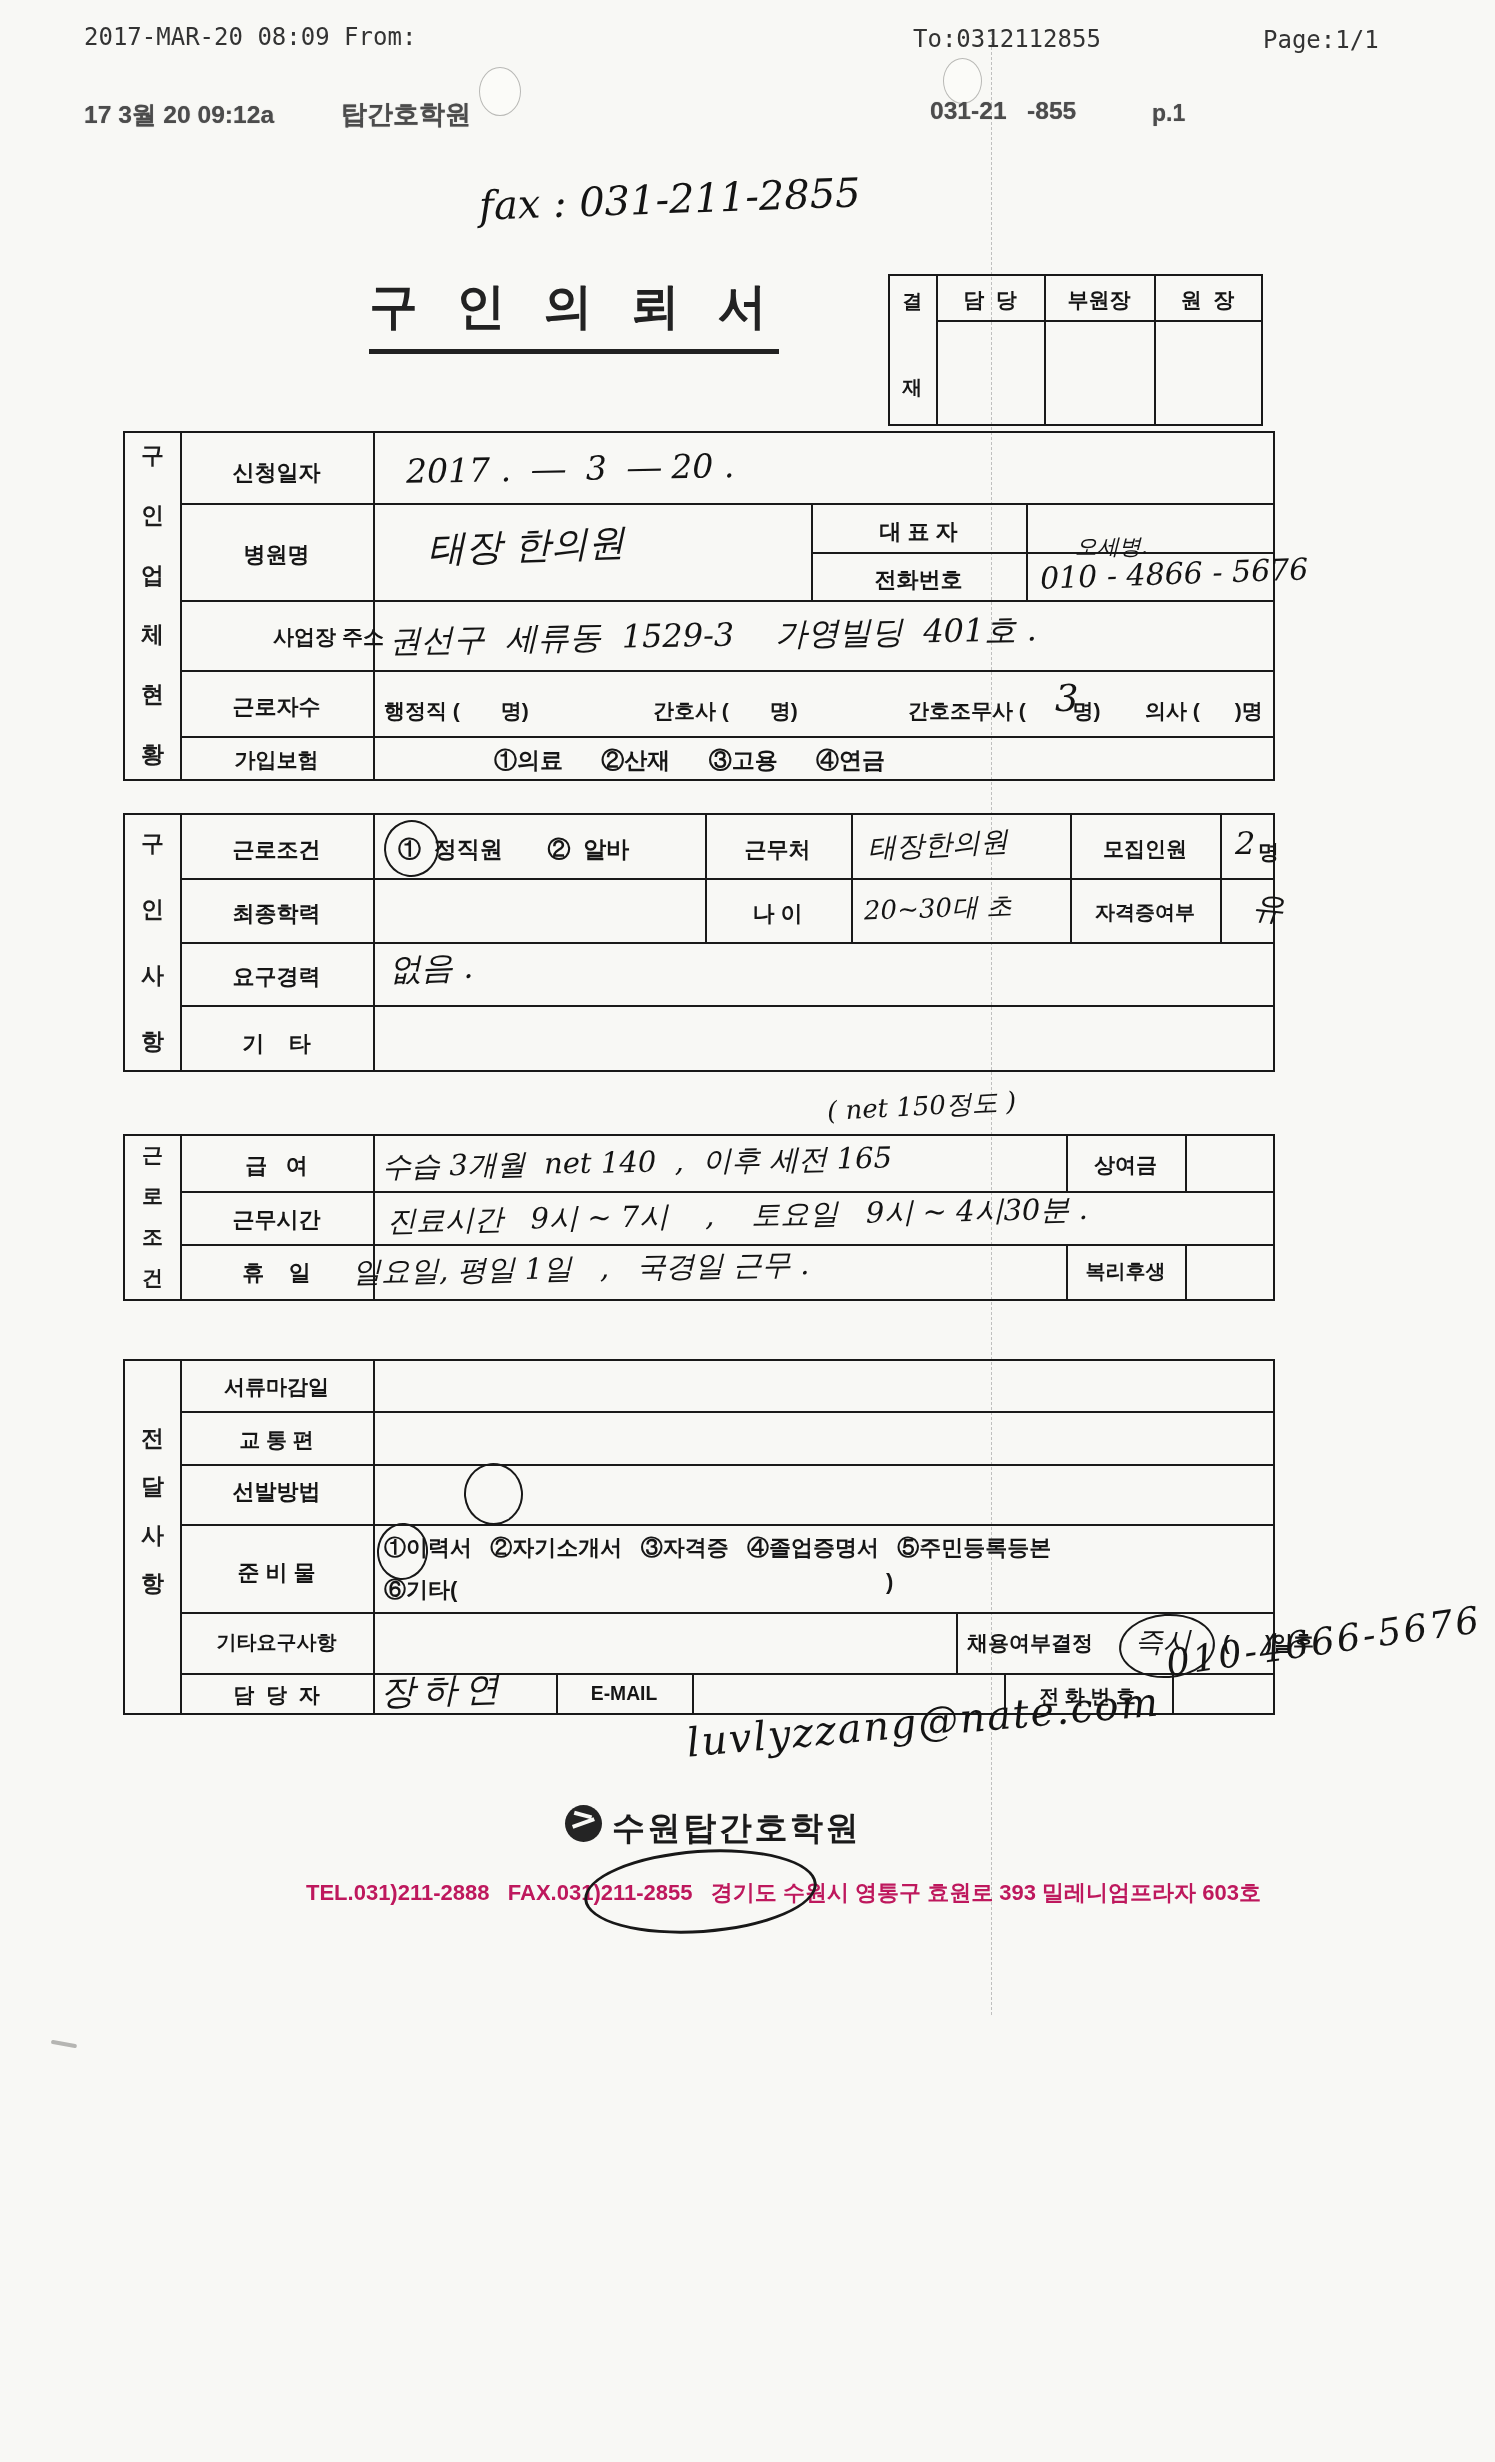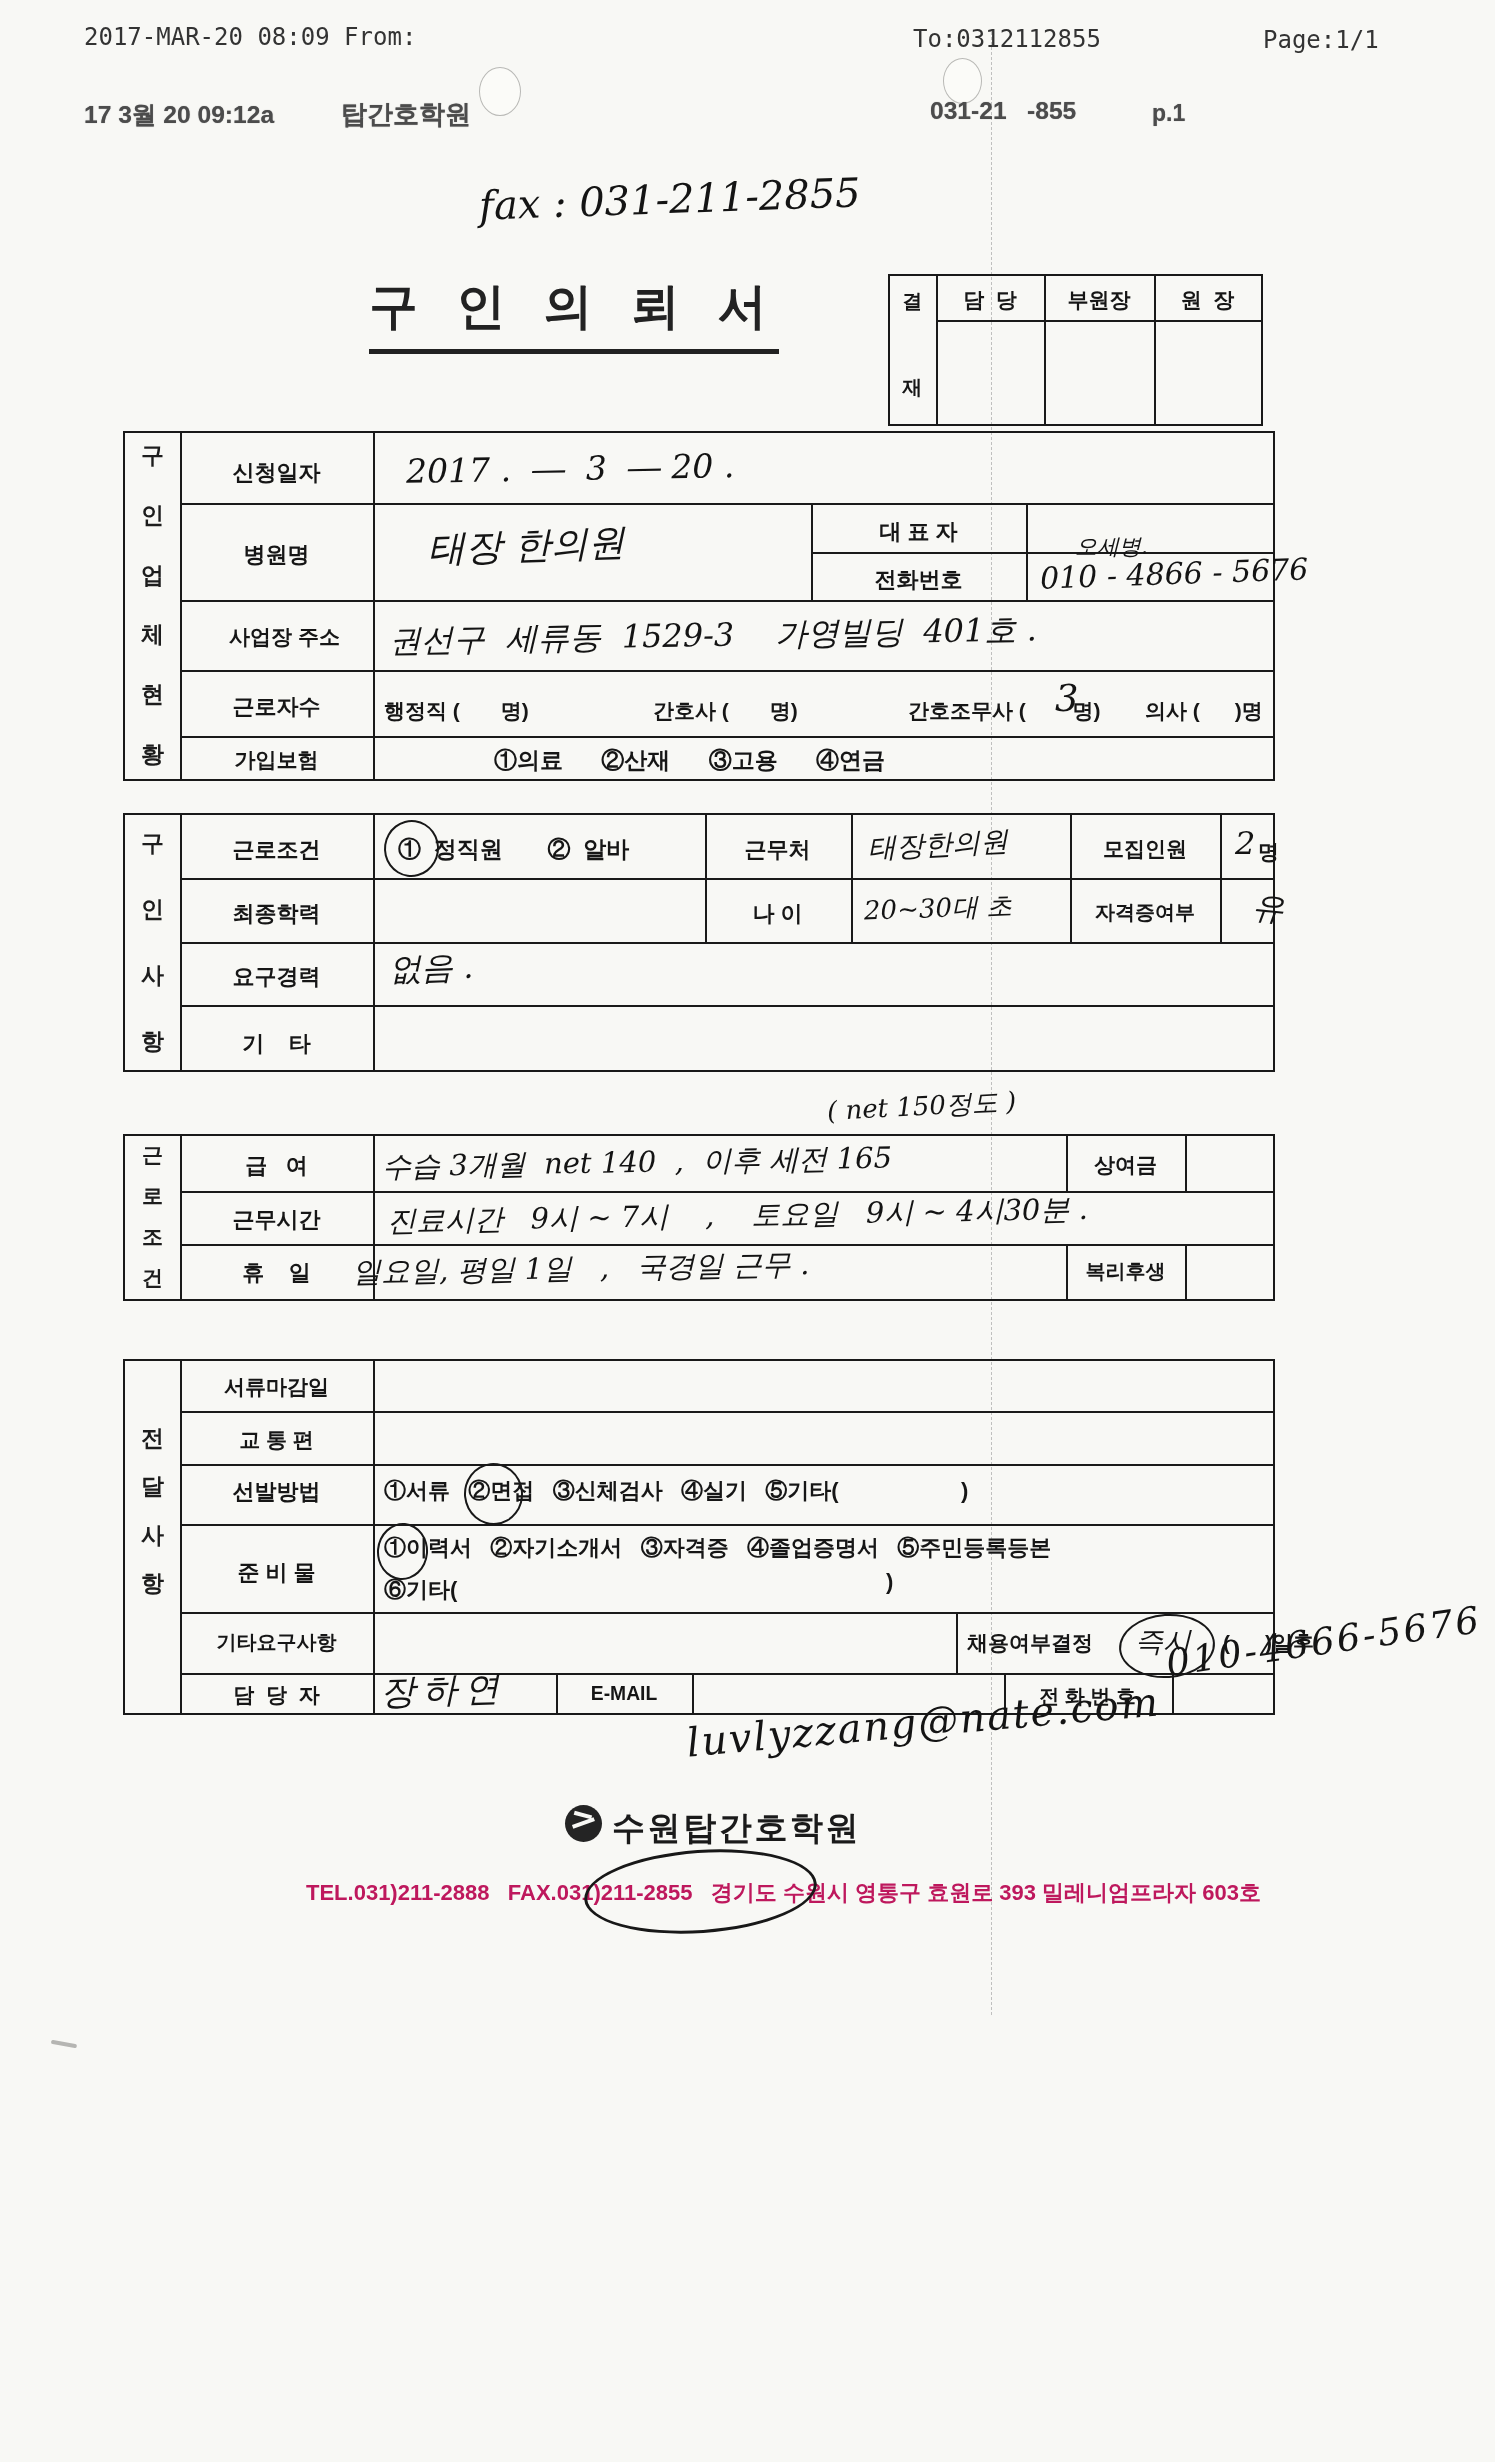--- a/index.html
+++ b/index.html
@@ -68,21 +68,21 @@
     <div class="side" style="left:0;top:7px;width:55px;height:330px;font-size:23px;">
       <span>구</span>
         <span>인</span>
         <span>업</span>
         <span>체</span>
         <span>현</span>
         <span>황</span>
     </div>
     <div class="t lbl cen" style="left:55px;width:193px;top:24.6px;font-size:22px;">신청일자</div>
     <div class="t lbl cen" style="left:55px;width:193px;top:107px;font-size:22px;">병원명</div>
-    <div class="t lbl cen" style="left:55px;width:209px;top:190px;font-size:21px;">사업장 주소</div>
+    <div class="t lbl cen" style="left:55px;width:209px;top:190px;font-size:21px;padding-left:44px;">사업장 주소</div>
     <div class="t lbl cen" style="left:55px;width:193px;top:259px;font-size:22px;">근로자수</div>
     <div class="t lbl cen" style="left:55px;width:193px;top:313px;font-size:21px;">가입보험</div>
     <div class="t lbl cen" style="left:686px;width:215px;top:84px;font-size:22px;">대 표 자</div>
     <div class="t lbl cen" style="left:686px;width:215px;top:132px;font-size:22px;">전화번호</div>
     <div class="hw" style="left:281px;top:16px;font-size:33px;transform:rotate(-1deg);">2017 .  ―  3  ― 20 .</div>
     <div class="hw" style="left:303px;top:88px;font-size:37px;transform:rotate(-2deg);">태장 한의원</div>
     <div class="hw" style="left:950px;top:68px;font-size:22px;margin-top:31px;">오세병.</div>
     <div class="hw" style="left:915px;top:123px;font-size:30px;transform:rotate(-2deg);">010 - 4866 - 5676</div>
     <div class="hw" style="left:264px;top:181px;font-size:32px;transform:rotate(-1deg);">권선구  세류동  1529-3    가영빌딩  401호 .</div>
     <div class="t lbl" style="left:259px;top:264px;font-size:21px;">행정직 (       명)</div>
@@ -169,21 +169,20 @@
     <div class="vl" style="left:1047px;top:312px;height:40px;"></div>
     <div class="side" style="left:0;top:62px;width:55px;height:176px;font-size:23px;">
       <span>전</span>
         <span>달</span>
         <span>사</span>
         <span>항</span>
     </div>
     <div class="t lbl cen" style="left:55px;width:193px;top:12.3px;font-size:21px;">서류마감일</div>
     <div class="t lbl cen" style="left:55px;width:193px;top:65px;font-size:21px;">교 통 편</div>
     <div class="t lbl cen" style="left:55px;width:193px;top:116px;font-size:22px;">선발방법</div>
-    <div class="t lbl" style="left:259px;top:115px;font-size:22px;">①서류   ②면접   ③신체검사   ④실기   ⑤기타(                    )</div>
     <div class="circ" style="left:339px;top:102px;width:55px;height:58px;transform:rotate(-6deg);"></div>
     <div class="t lbl cen" style="left:55px;width:193px;top:197px;font-size:22px;">준 비 물</div>
     <div class="t lbl" style="left:259px;top:172px;font-size:22px;">①이력서   ②자기소개서   ③자격증   ④졸업증명서   ⑤주민등록등본</div>
     <div class="t lbl" style="left:259px;top:214px;font-size:22px;">⑥기타(</div>
     <div class="t lbl" style="left:761px;top:208px;font-size:22px;">)</div>
     <div class="circ" style="left:252px;top:162px;width:47px;height:53px;transform:rotate(5deg);"></div>
     <div class="t lbl cen" style="left:55px;width:193px;top:268px;font-size:20px;">기타요구사항</div>
     <div class="t lbl" style="left:842px;top:268px;font-size:21px;">채용여부결정</div>
     <div class="hw" style="left:1010px;top:262px;font-size:28px;">즉시</div>
     <div class="circ" style="left:994px;top:253px;width:92px;height:60px;transform:rotate(-4deg);"></div>

